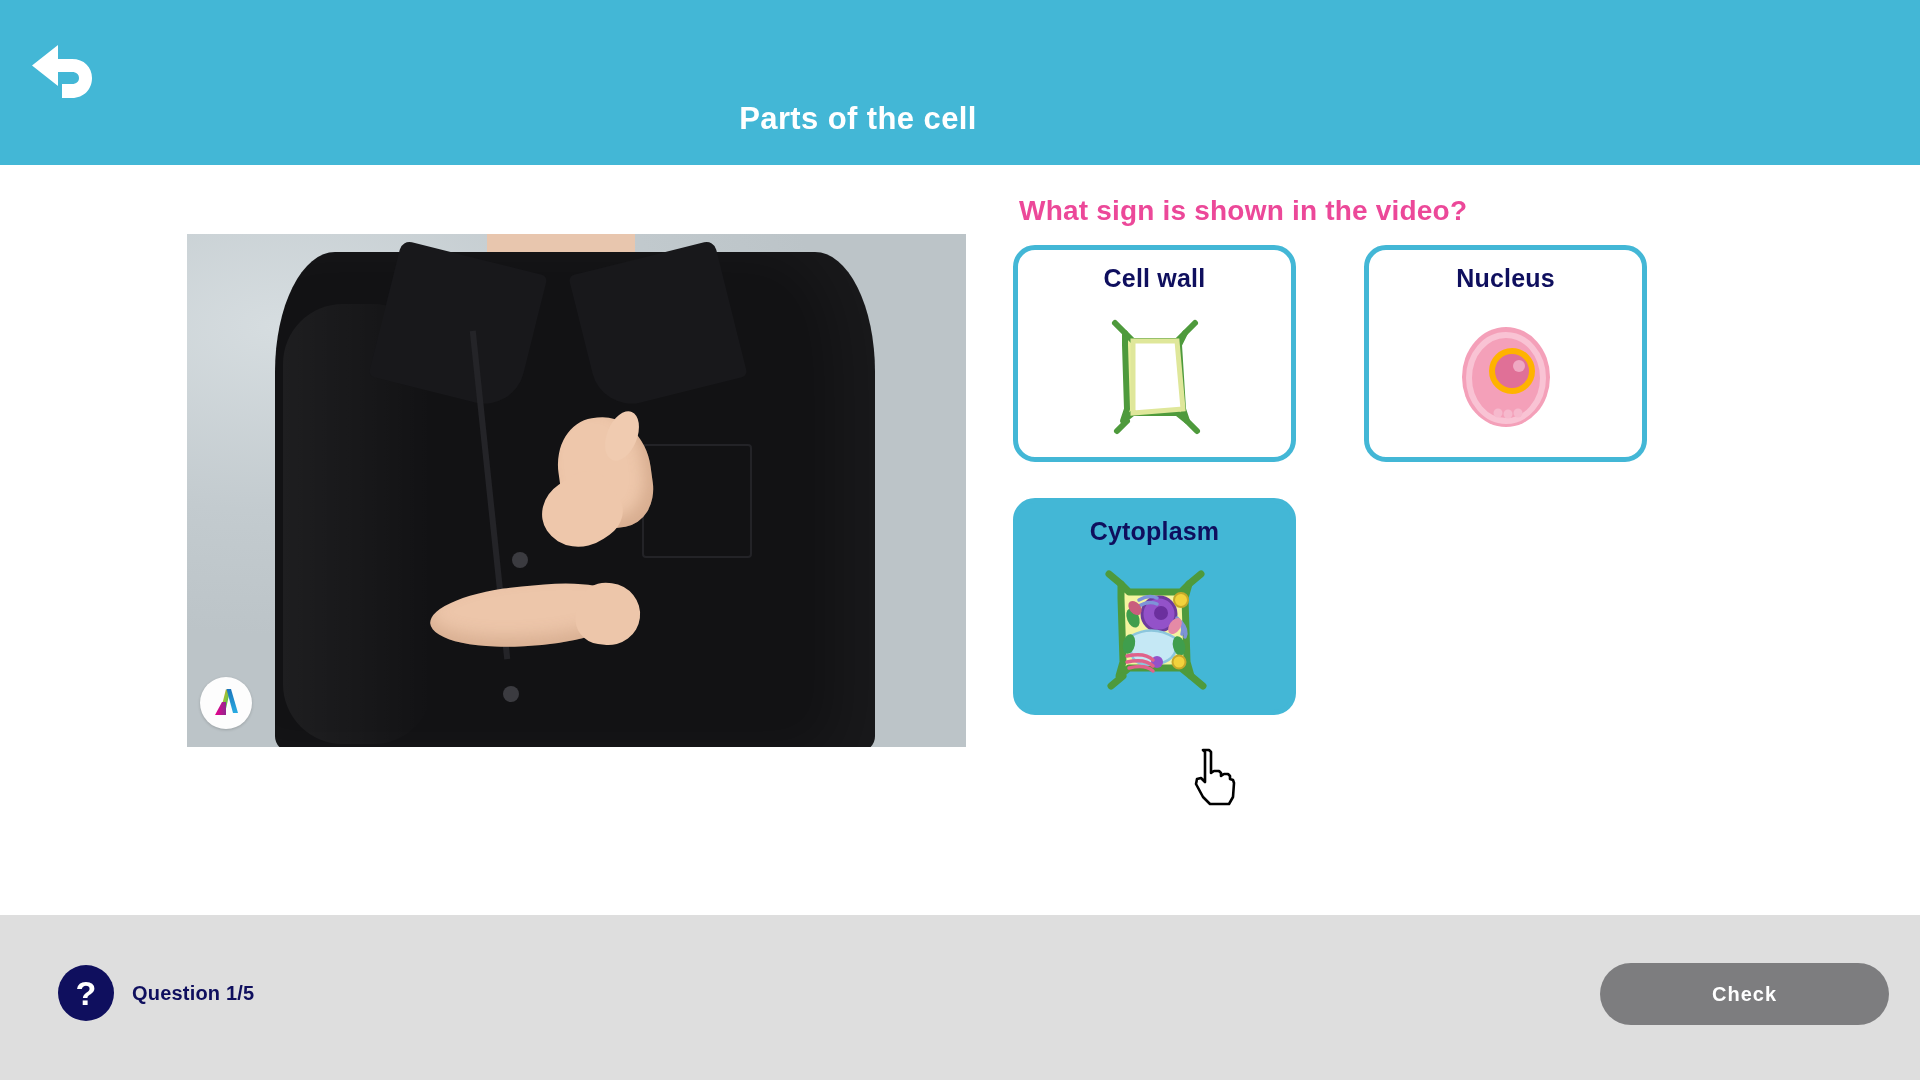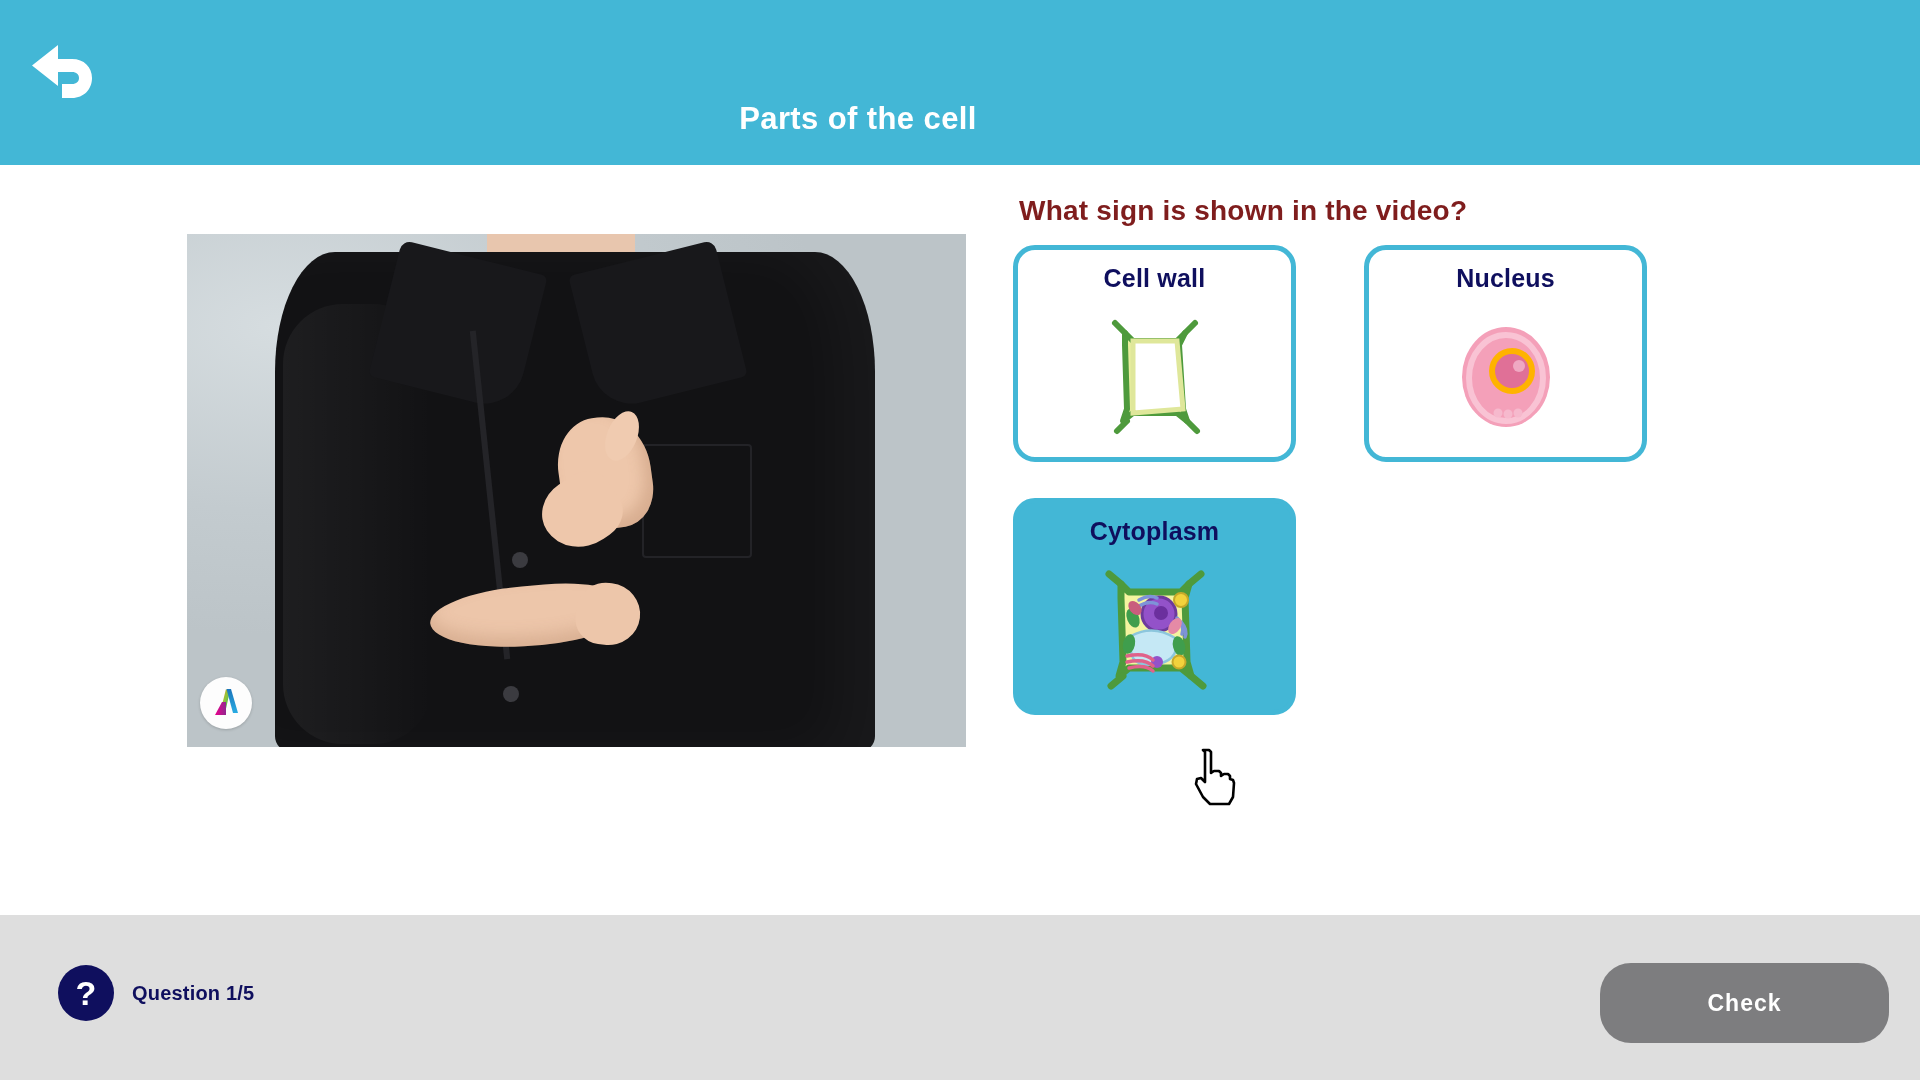--- a/index.html
+++ b/index.html
@@ -214,21 +214,21 @@
   }
 
   
   .quiz-panel {
     position: absolute;
     left: 1013px;
     top: 30px;
     width: 640px;
   }
   .quiz-question {
-    color: #7f1d1d;
+    color: #ec4899;
     font-size: 28px;
     font-weight: bold;
     letter-spacing: 0.2px;
     margin: 0 0 18px 6px;
   }
   .options-grid {
     display: grid;
     grid-template-columns: 283px 283px;
     grid-template-rows: 217px 217px;
     gap: 36px 68px;
@@ -308,27 +308,27 @@
     color: #0f0f5e;
     font-size: 20px;
     font-weight: bold;
     letter-spacing: 0.2px;
   }
   .check-button {
     position: absolute;
     right: 31px;
     top: 48px;
     width: 289px;
-    height: 80px;
+    height: 62px;
     border-radius: 31px;
     background: #7d7d7f;
     border: none;
     color: #ffffff;
     font-family: "Liberation Sans", sans-serif;
-    font-size: 23px;
+    font-size: 20px;
     font-weight: bold;
     letter-spacing: 1px;
     cursor: pointer;
   }
 </style>
 </head>
 <body>
 
 <div id="app">
 

